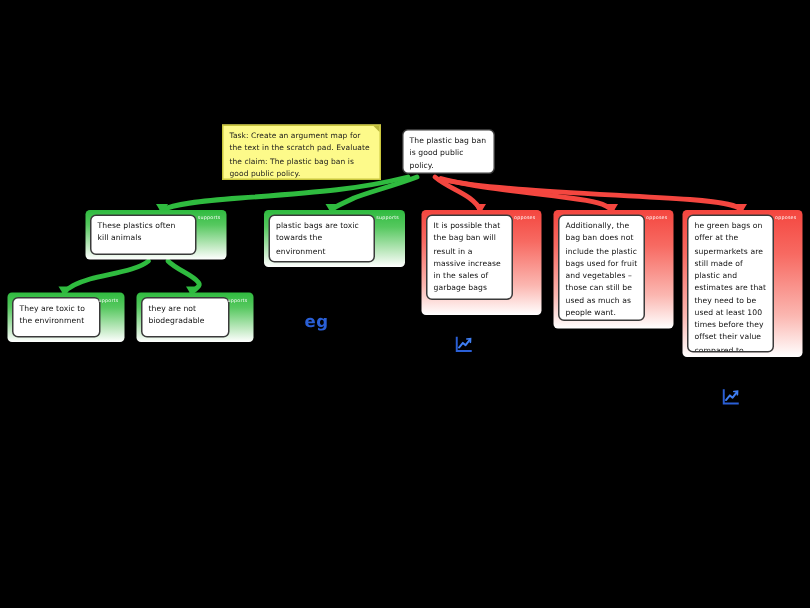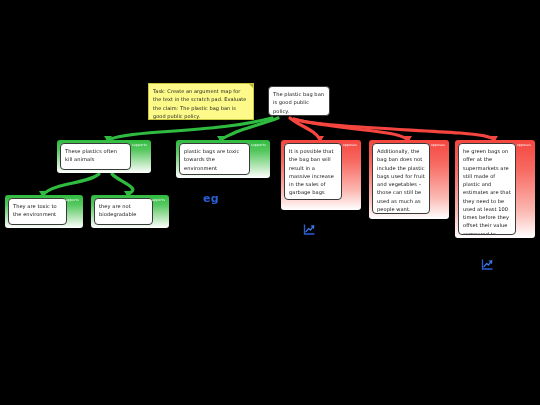--- a/index.html
+++ b/index.html
@@ -71,20 +71,21 @@
     border-top:4px solid #b9b63a;
   }
 
   
   .egtext{
     position:absolute;
     color:#2a5fd6;
     font-weight:bold;
     font-size:11px;
     letter-spacing:.4px;
+    margin-top:16px;
   }
   .charticon{position:absolute;}
 </style>
 </head>
 <body>
 
 <div id="canvas">
 
   <svg id="links" viewBox="0 0 540 405" width="540" height="405">
       <path d="M 272,118 C 240,126 215,128 160,132 C 132,134 116,136 108,140" fill="none" stroke="#2fbb3f" stroke-width="3.2" stroke-linecap="round"></path>

